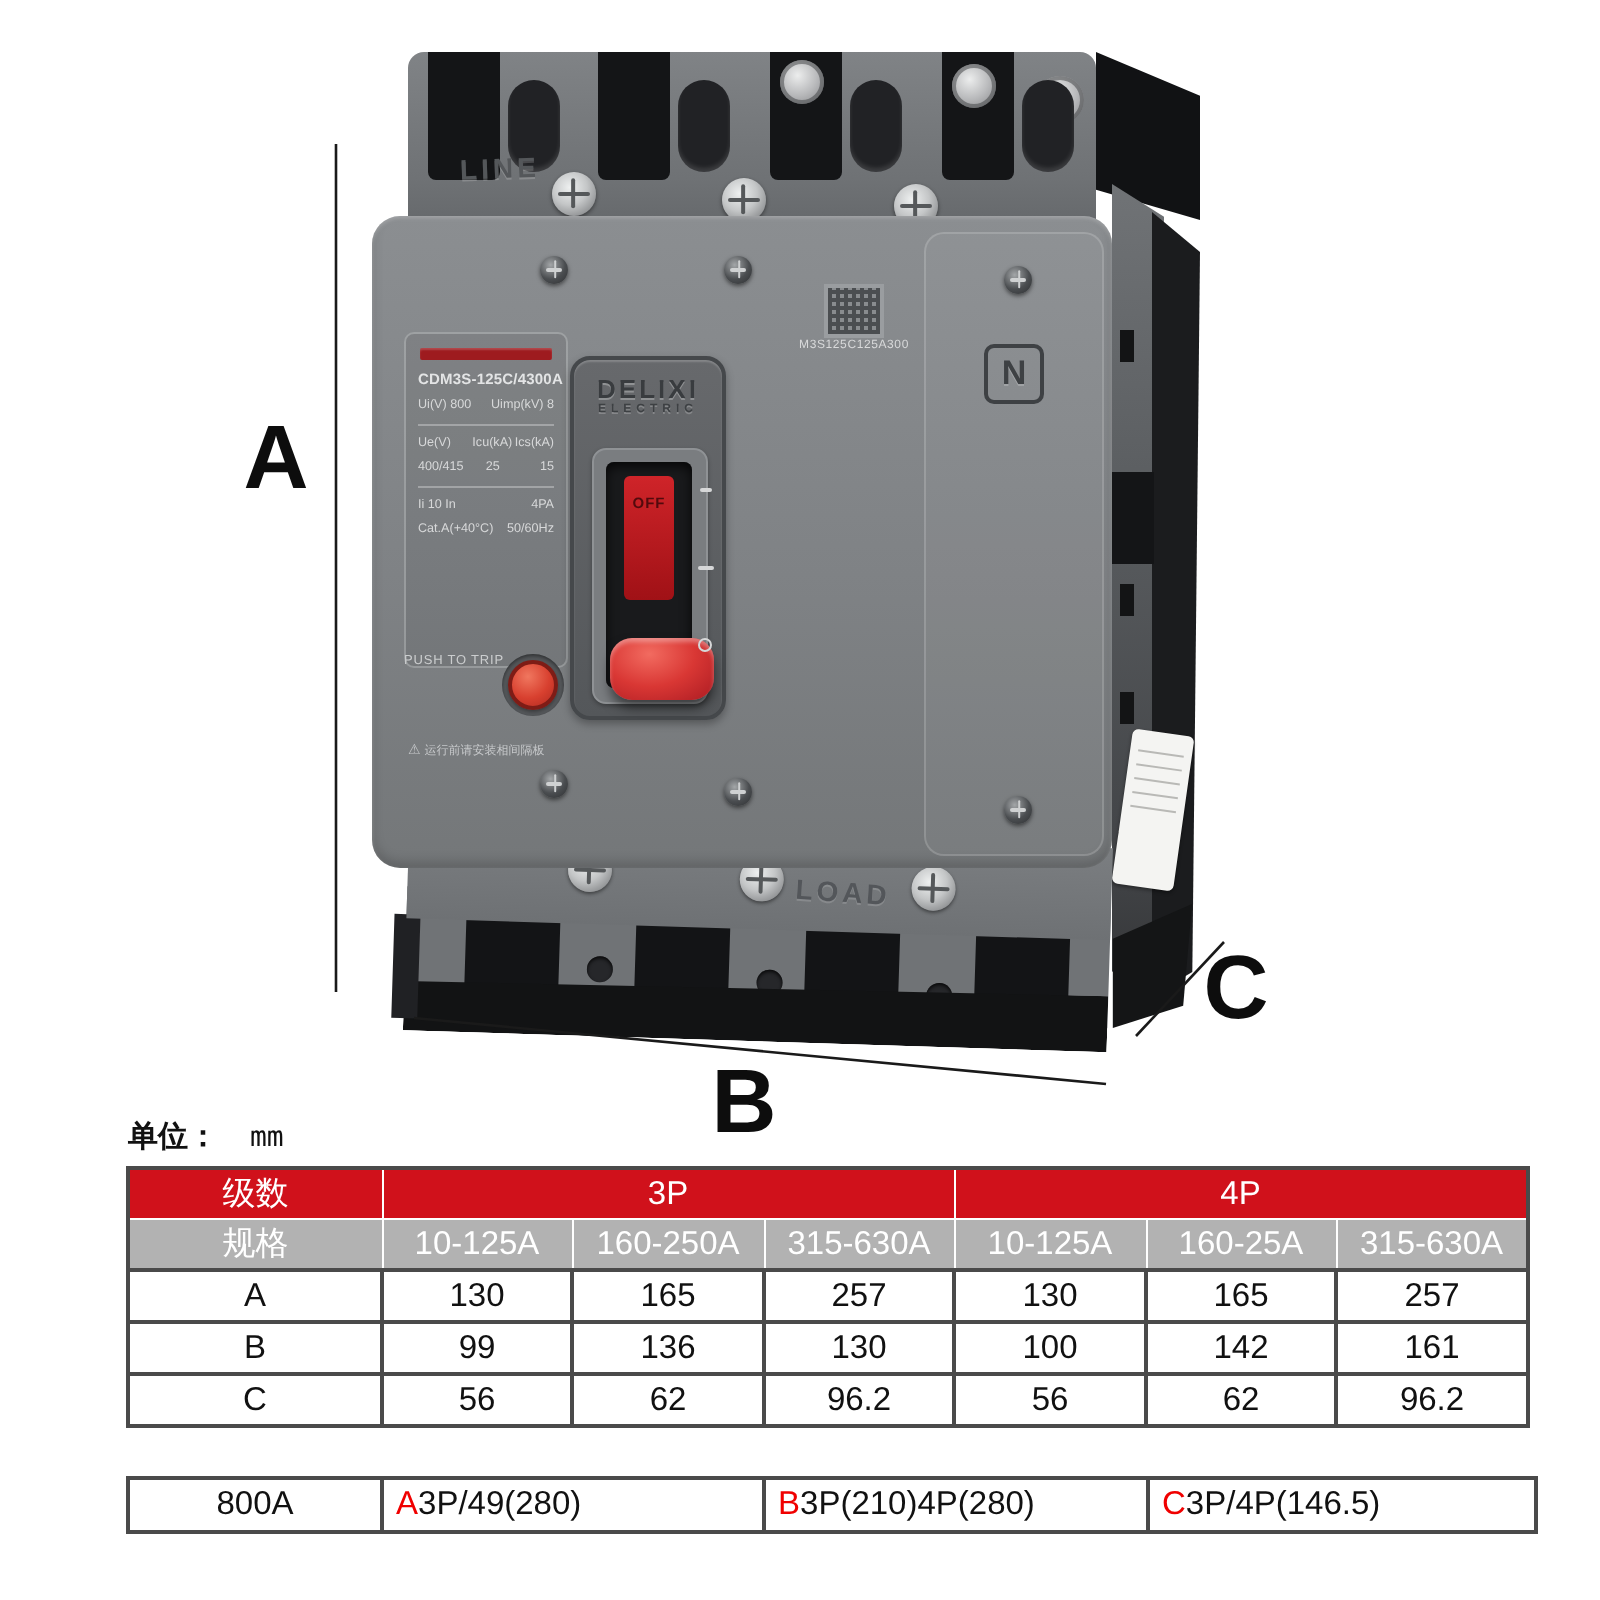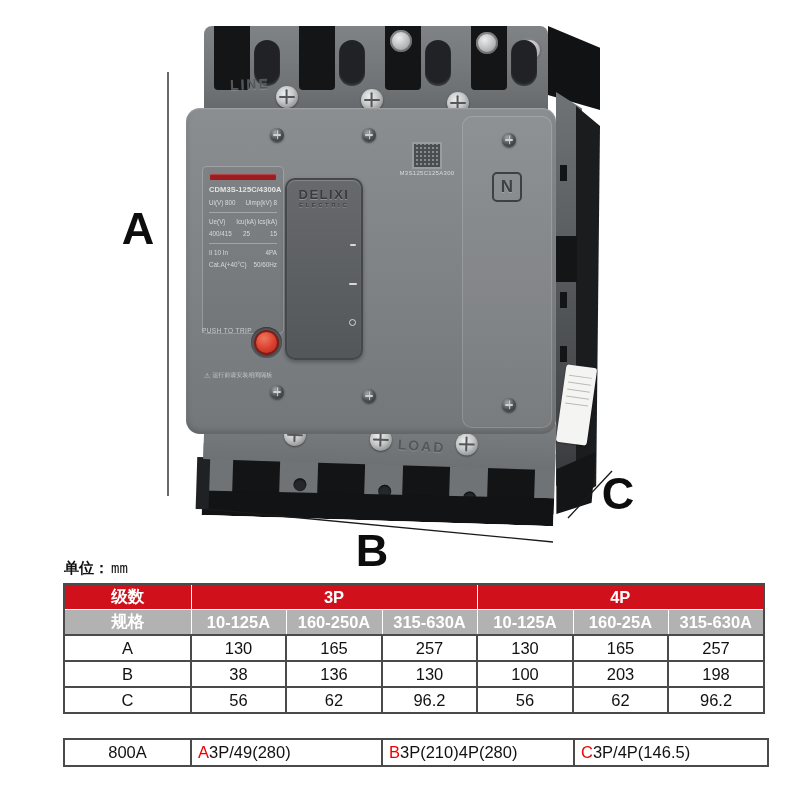--- a/index.html
+++ b/index.html
@@ -132,26 +132,26 @@
   .load-text{position:absolute;left:196px;top:18px;font-size:14px;font-weight:700;color:#53565a;
     letter-spacing:2px;transform:rotate(2deg);text-shadow:0 1px 0 rgba(255,255,255,.15);}
 
   
   .dims{position:absolute;left:0;top:0;pointer-events:none;}
   .dim-letter{position:absolute;font-size:45px;font-weight:600;color:#0d0d0d;font-family:"Liberation Sans",sans-serif;}
 
   
   .unit-note{position:absolute;left:64px;top:559px;font-size:15px;color:#111;
     font-family:"Liberation Serif","DejaVu Serif",serif;font-weight:600;}
-  .unit-note .mm{font-family:"DejaVu Sans Mono",monospace;font-weight:400;font-size:14px;margin-left:2px;}
+  .unit-note .mm{font-family:"DejaVu Sans Mono",monospace;font-weight:400;font-size:14px;margin-left:16px;}
 
   
   table{border-collapse:collapse;position:absolute;table-layout:fixed;background:#fff;}
   .spec-table{left:63px;top:583px;width:700px;border:2px solid #4a4a4a;}
-  .spec-table th{border:1.5px solid #ffffff;font-weight:700;font-size:16.5px;color:#fff;padding:0;}
+  .spec-table th{border:1.5px solid #ffffff;font-weight:400;font-size:16.5px;color:#fff;padding:0;}
   .spec-table th.red{background:#d0111b;height:24px;}
   .spec-table th.gray{background:#b2b2b2;height:24px;}
   .spec-table td{border:2px solid #4a4a4a;text-align:center;font-size:16.5px;color:#111;height:24px;padding:0;}
   .range-table{left:63px;top:738px;width:704px;border:2px solid #b91c1c;}
   .range-table td{border:2px solid #4a4a4a;font-size:16.5px;color:#111;height:25px;padding:0 0 0 6px;}
   .range-table td.lab{text-align:center;padding:0;}
   .pre-red{color:#f00000;}
 </style>
 </head>
 <body>
@@ -262,20 +262,28 @@
     <div class="abs trip-ring"></div>
     <div class="abs trip-btn"></div>
     <div class="abs warning">
       <span class="tri">⚠</span>
       <span>运行前请安装相间隔板</span>
     </div>
 
     <div class="abs toggle">
       <div class="brand">DELIXI</div>
       <div class="brand-sub">ELECTRIC</div>
+      <div class="well">
+        <div class="window">
+          <div class="shaft">
+            <span class="off-txt">OFF</span>
+          </div>
+          <div class="knob"></div>
+        </div>
+      </div>
       <div class="mark" style="left:63px;top:64px;width:6px;height:2px;"></div>
       <div class="mark" style="left:62px;top:103px;width:8px;height:2px;"></div>
       <div class="mark-o" style="left:62px;top:139px;"></div>
     </div>
 
   </div>
 
   <svg class="dims" width="800" height="560">
     <line x1="168" y1="72" x2="168" y2="496" stroke="#1a1a1a" stroke-width="1.3"></line>
     <line x1="207" y1="509" x2="553" y2="542" stroke="#1a1a1a" stroke-width="1.3"></line>
@@ -318,26 +326,26 @@
           <td>A</td>
           <td>130</td>
           <td>165</td>
           <td>257</td>
           <td>130</td>
           <td>165</td>
           <td>257</td>
         </tr>
         <tr>
           <td>B</td>
-          <td>38</td>
+          <td>99</td>
           <td>136</td>
           <td>130</td>
           <td>100</td>
-          <td>203</td>
-          <td>198</td>
+          <td>142</td>
+          <td>161</td>
         </tr>
         <tr>
           <td>C</td>
           <td>56</td>
           <td>62</td>
           <td>96.2</td>
           <td>56</td>
           <td>62</td>
           <td>96.2</td>
         </tr>

